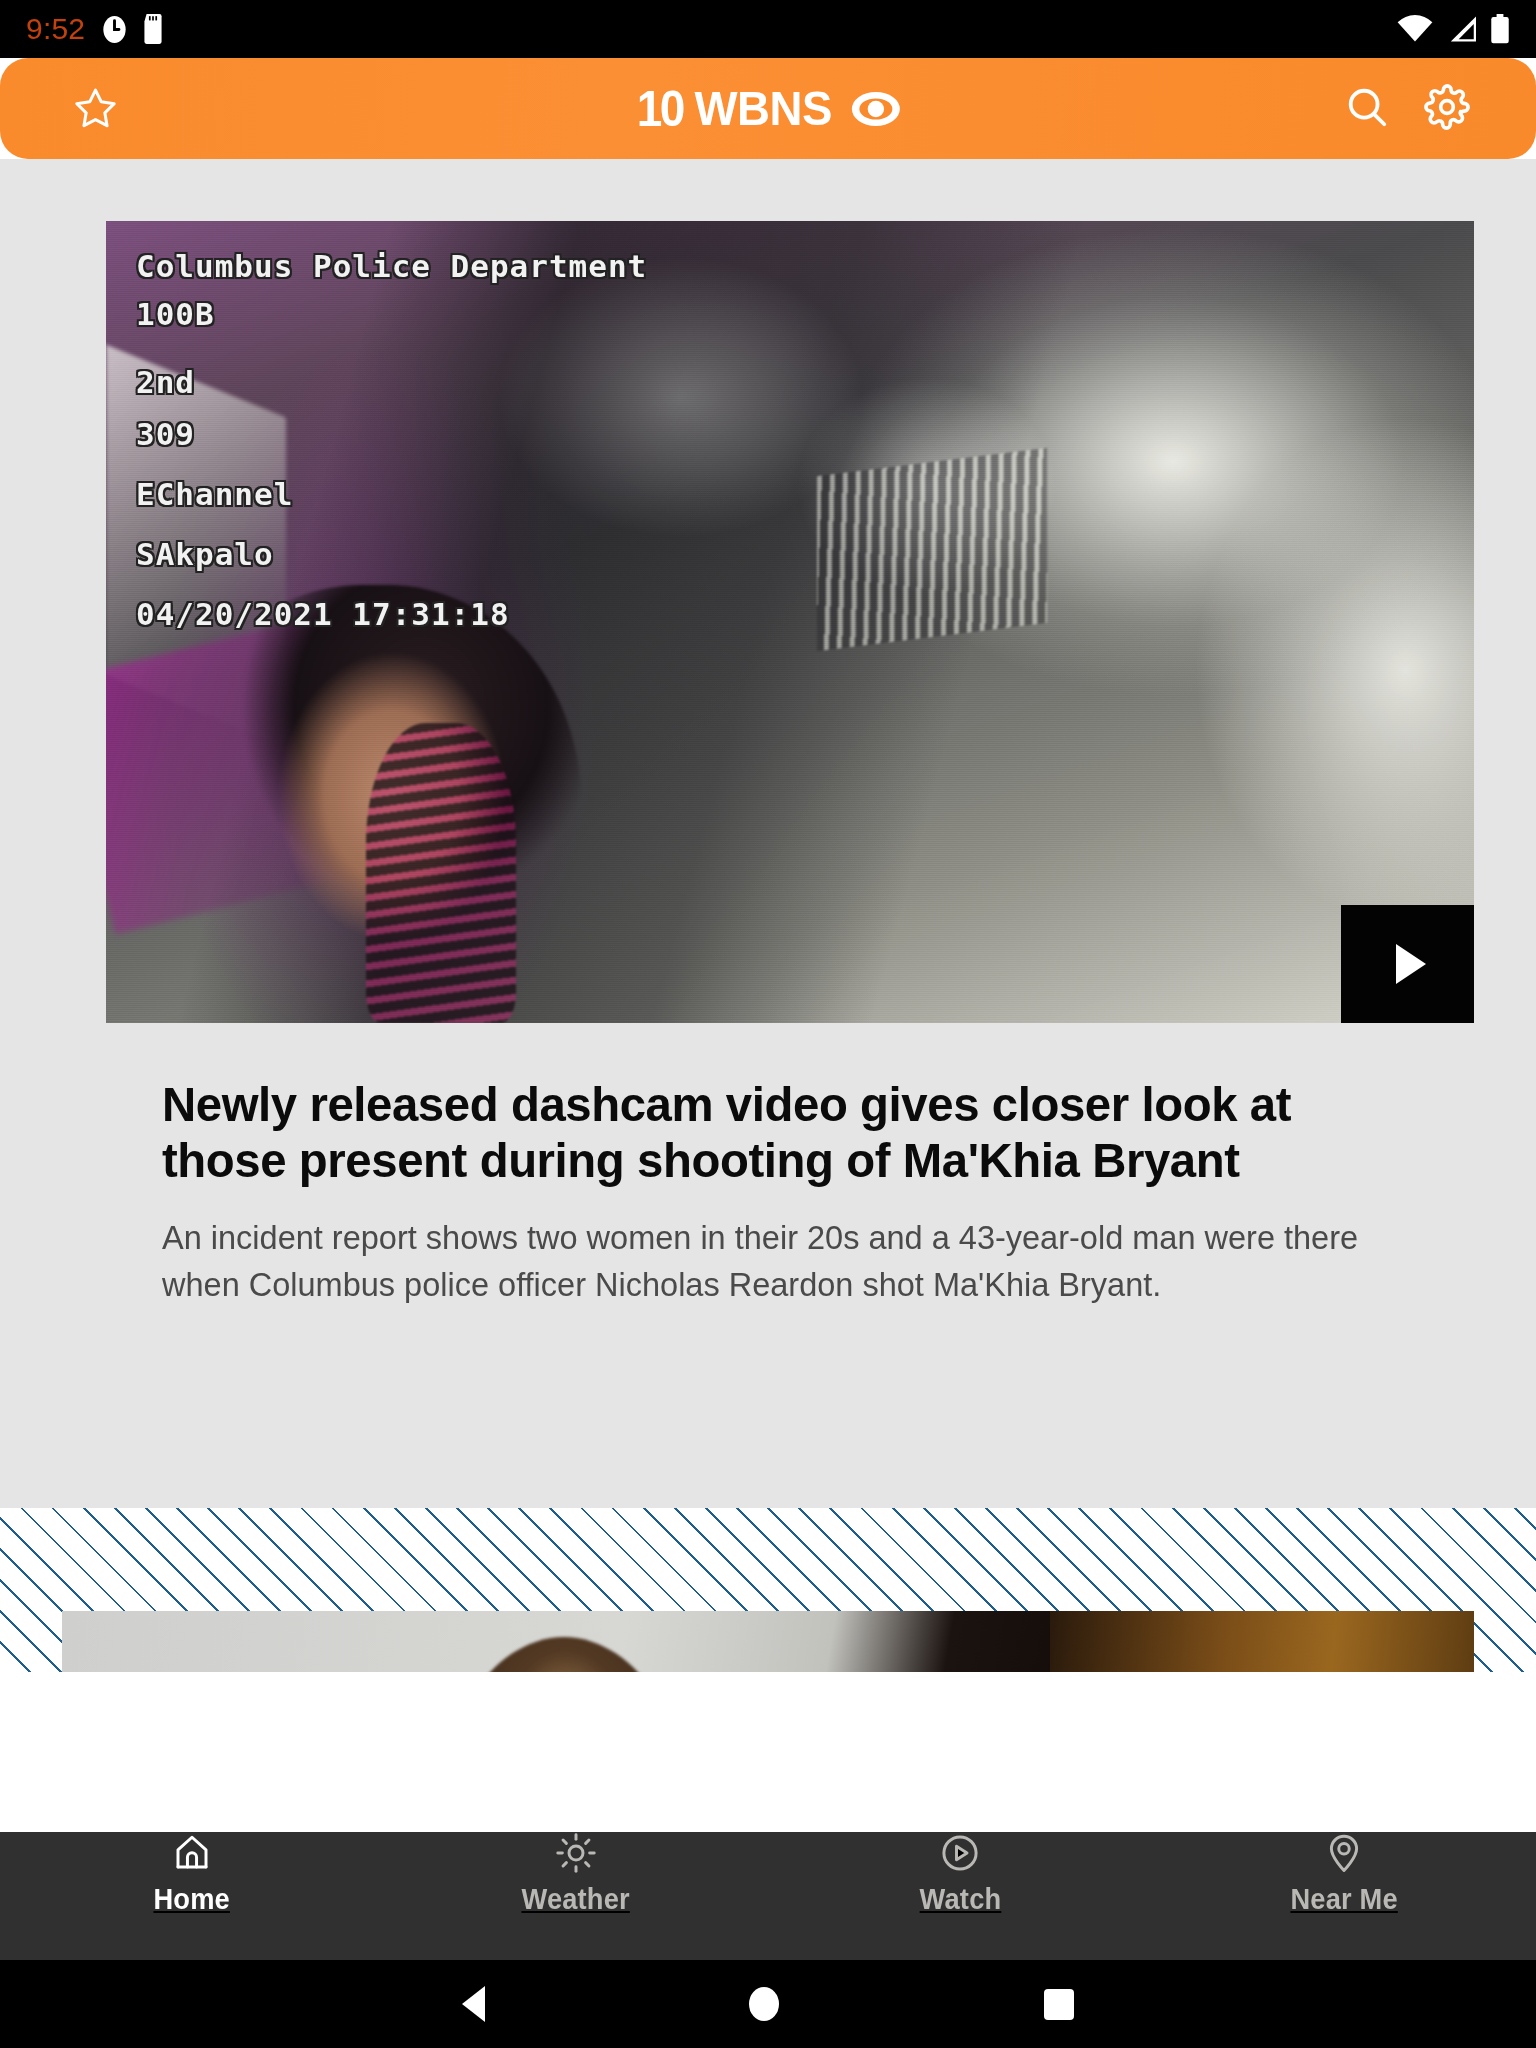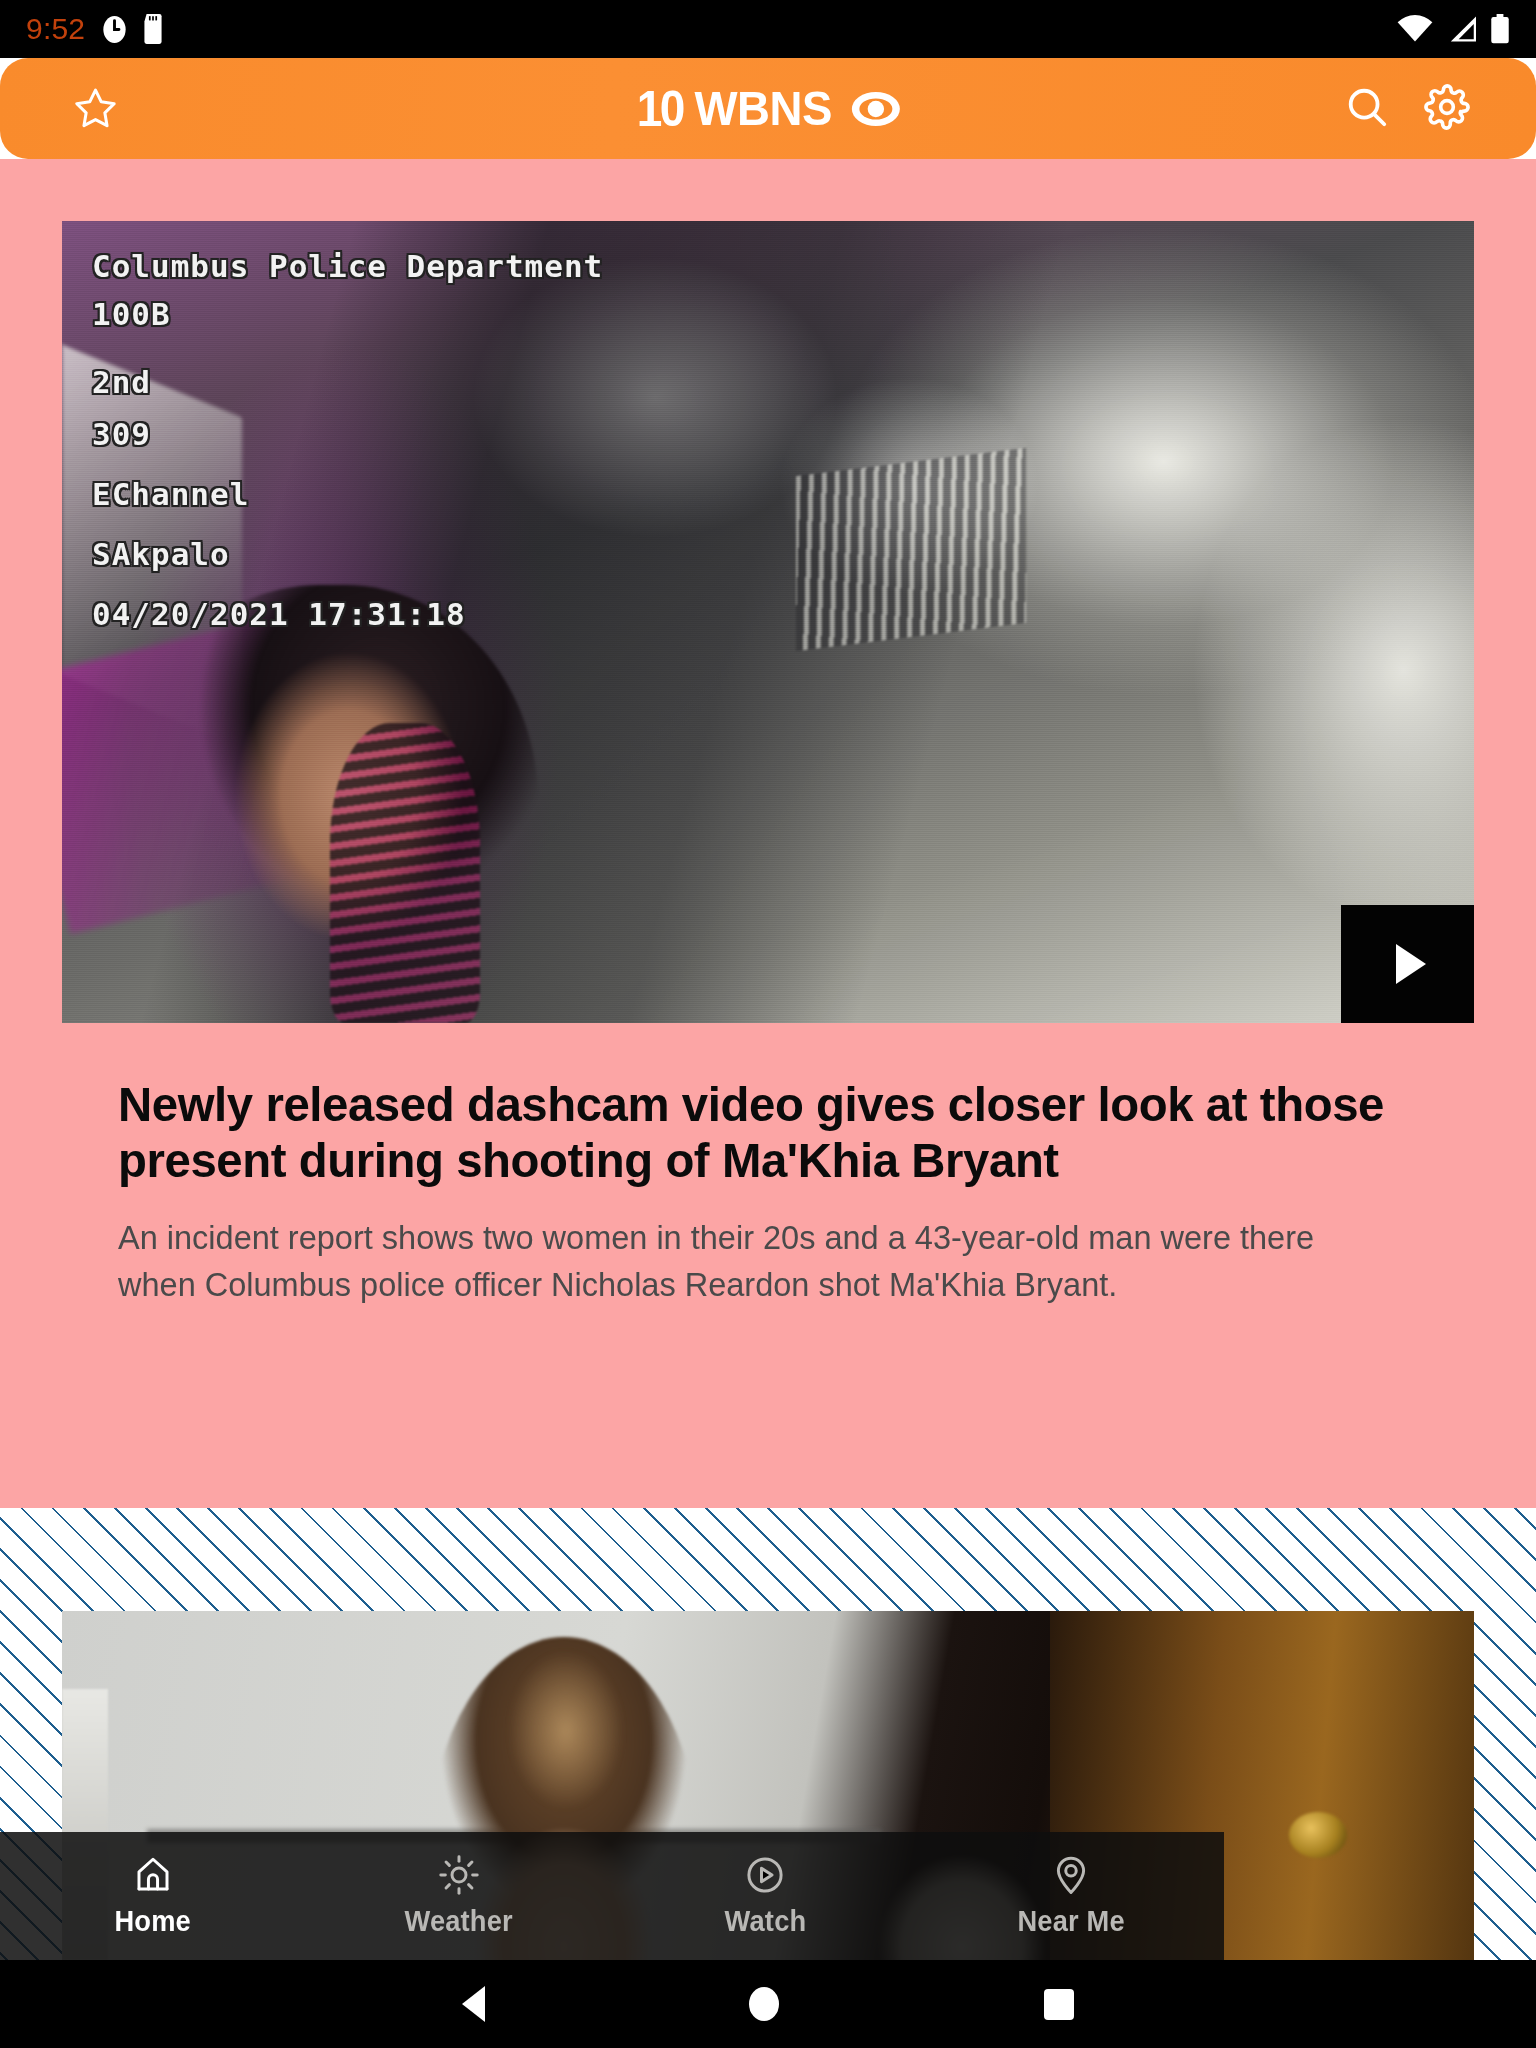--- a/index.html
+++ b/index.html
@@ -46,22 +46,22 @@
     transform:scaleX(0.95); display:inline-block;
   }
   .logo-eye { margin-left:16px; display:flex; align-items:center; }
   .hdr-actions {
     margin-left:auto; margin-right:66px;
     display:flex; align-items:center; gap:34px;
   }
 
   
   .content {
-    position:absolute; top:159px; left:0; width:1536px; height:1889px;
-    background:#fca5a5; overflow:hidden;
+    position:absolute; top:159px; left:0; width:1536px; height:1513px;
+    background:#e5e5e5; overflow:hidden;padding-left:44px;
   }
 
   
   .card1 { padding-top:62px; }
   .video-wrap {
     position:relative; margin:0 62px; height:802px;
     overflow:hidden; background:#3a2b33;
   }
   
   .dash-bg { position:absolute; inset:0; }
@@ -191,23 +191,23 @@
     background:linear-gradient(95deg,#2a1a0c 0%,#7a4d18 38%,#9a671f 62%,#51330f 100%);
   }
   .ph-knob {
     position:absolute; right:9%; top:46%; width:58px; height:46px; border-radius:50%;
     background:radial-gradient(circle at 38% 35%, #e8c15c 0%, #a6801f 55%, #4a3608 100%);
     filter:blur(1.4px);
   }
 
   
   .bottomnav {
-    position:absolute; left:0; bottom:88px; width:1224px; height:128px;
+    position:absolute; left:0; bottom:88px; width:1536px; height:128px;
     background:rgba(14,14,14,0.86);
-    display:flex; align-items:center; z-index:40;
+    display:flex; z-index:40;text-decoration:underline;
   }
   .nav-item {
     flex:1; display:flex; flex-direction:column; align-items:center; gap:9px;
   }
   .nav-label {
     font-size:29px; font-weight:bold; letter-spacing:0.2px;
     transform:scaleX(0.94);
   }
   .nav-item.active .nav-label { color:#ffffff; }
   .nav-item.inactive .nav-label { color:#b9b8b5; }

